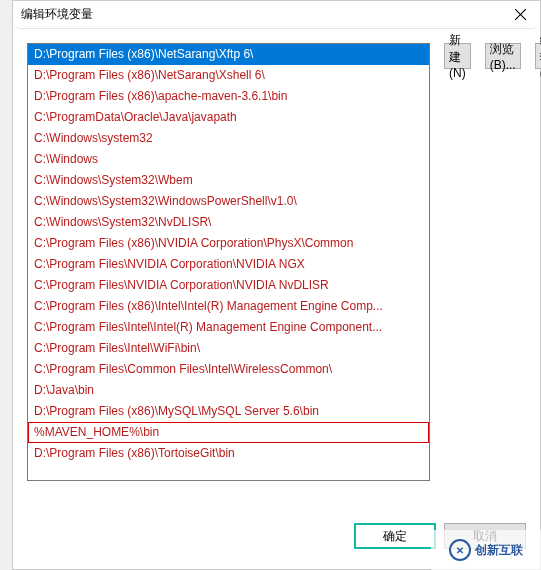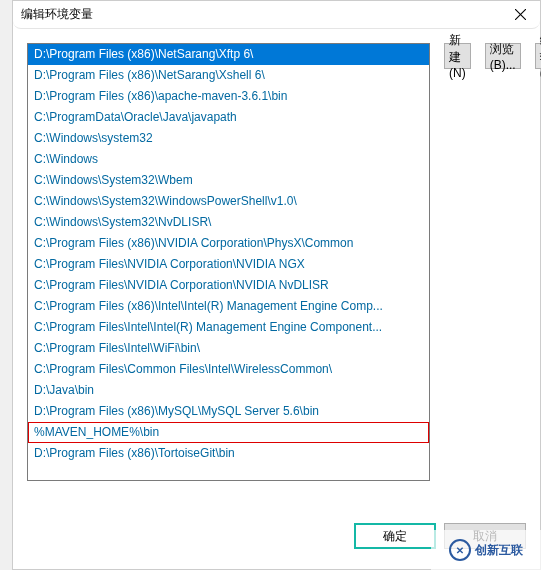--- a/index.html
+++ b/index.html
@@ -59,21 +59,21 @@
       flex: 1;
       border: 1px solid #7a7a7a;
       background: #fff;
       height: 438px;
       overflow: hidden;
     }
     .list-item {
       padding: 2px 6px;
       height: 21px;
       line-height: 17px;
-      color: #0369a1;
+      color: #b91c1c;
       white-space: nowrap;
       overflow: hidden;
       text-overflow: ellipsis;
       cursor: default;
     }
     .list-item.selected {
       background: #0078d7;
       color: #fff;
     }
     .list-item.highlighted-box {

